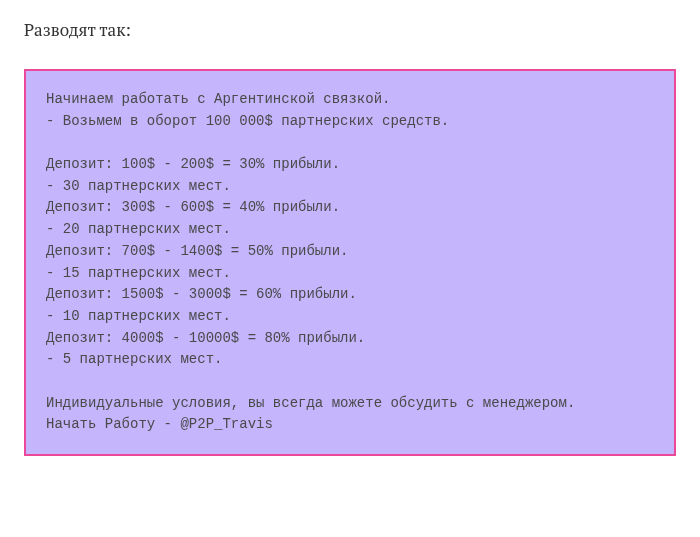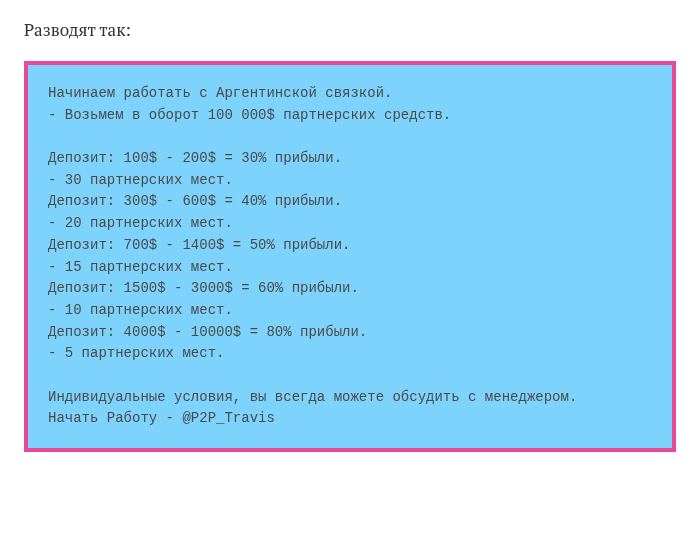--- a/index.html
+++ b/index.html
@@ -9,26 +9,26 @@
     }
     body {
       background: #ffffff;
       font-family: Georgia, 'Times New Roman', serif;
       padding: 18px 24px;
       width: 700px;
     }
     .heading {
       font-size: 17px;
       color: #333333;
-      margin-bottom: 20px;
+      margin-bottom: 28px;
       font-family: Georgia, 'PT Serif', serif;
     }
     .code-block {
-      border: 4px solid #ec4899;
-      background: #7dd3fc;
+      border: 2px solid #ec4899;
+      background: #c4b5fd;
       padding: 18px 20px;
       font-family: 'Courier New', Consolas, monospace;
       font-size: 14px;
       line-height: 1.55;
       color: #4a4a4a;
       white-space: pre-wrap;
       word-wrap: break-word;
     }
   </style>
 </head>

